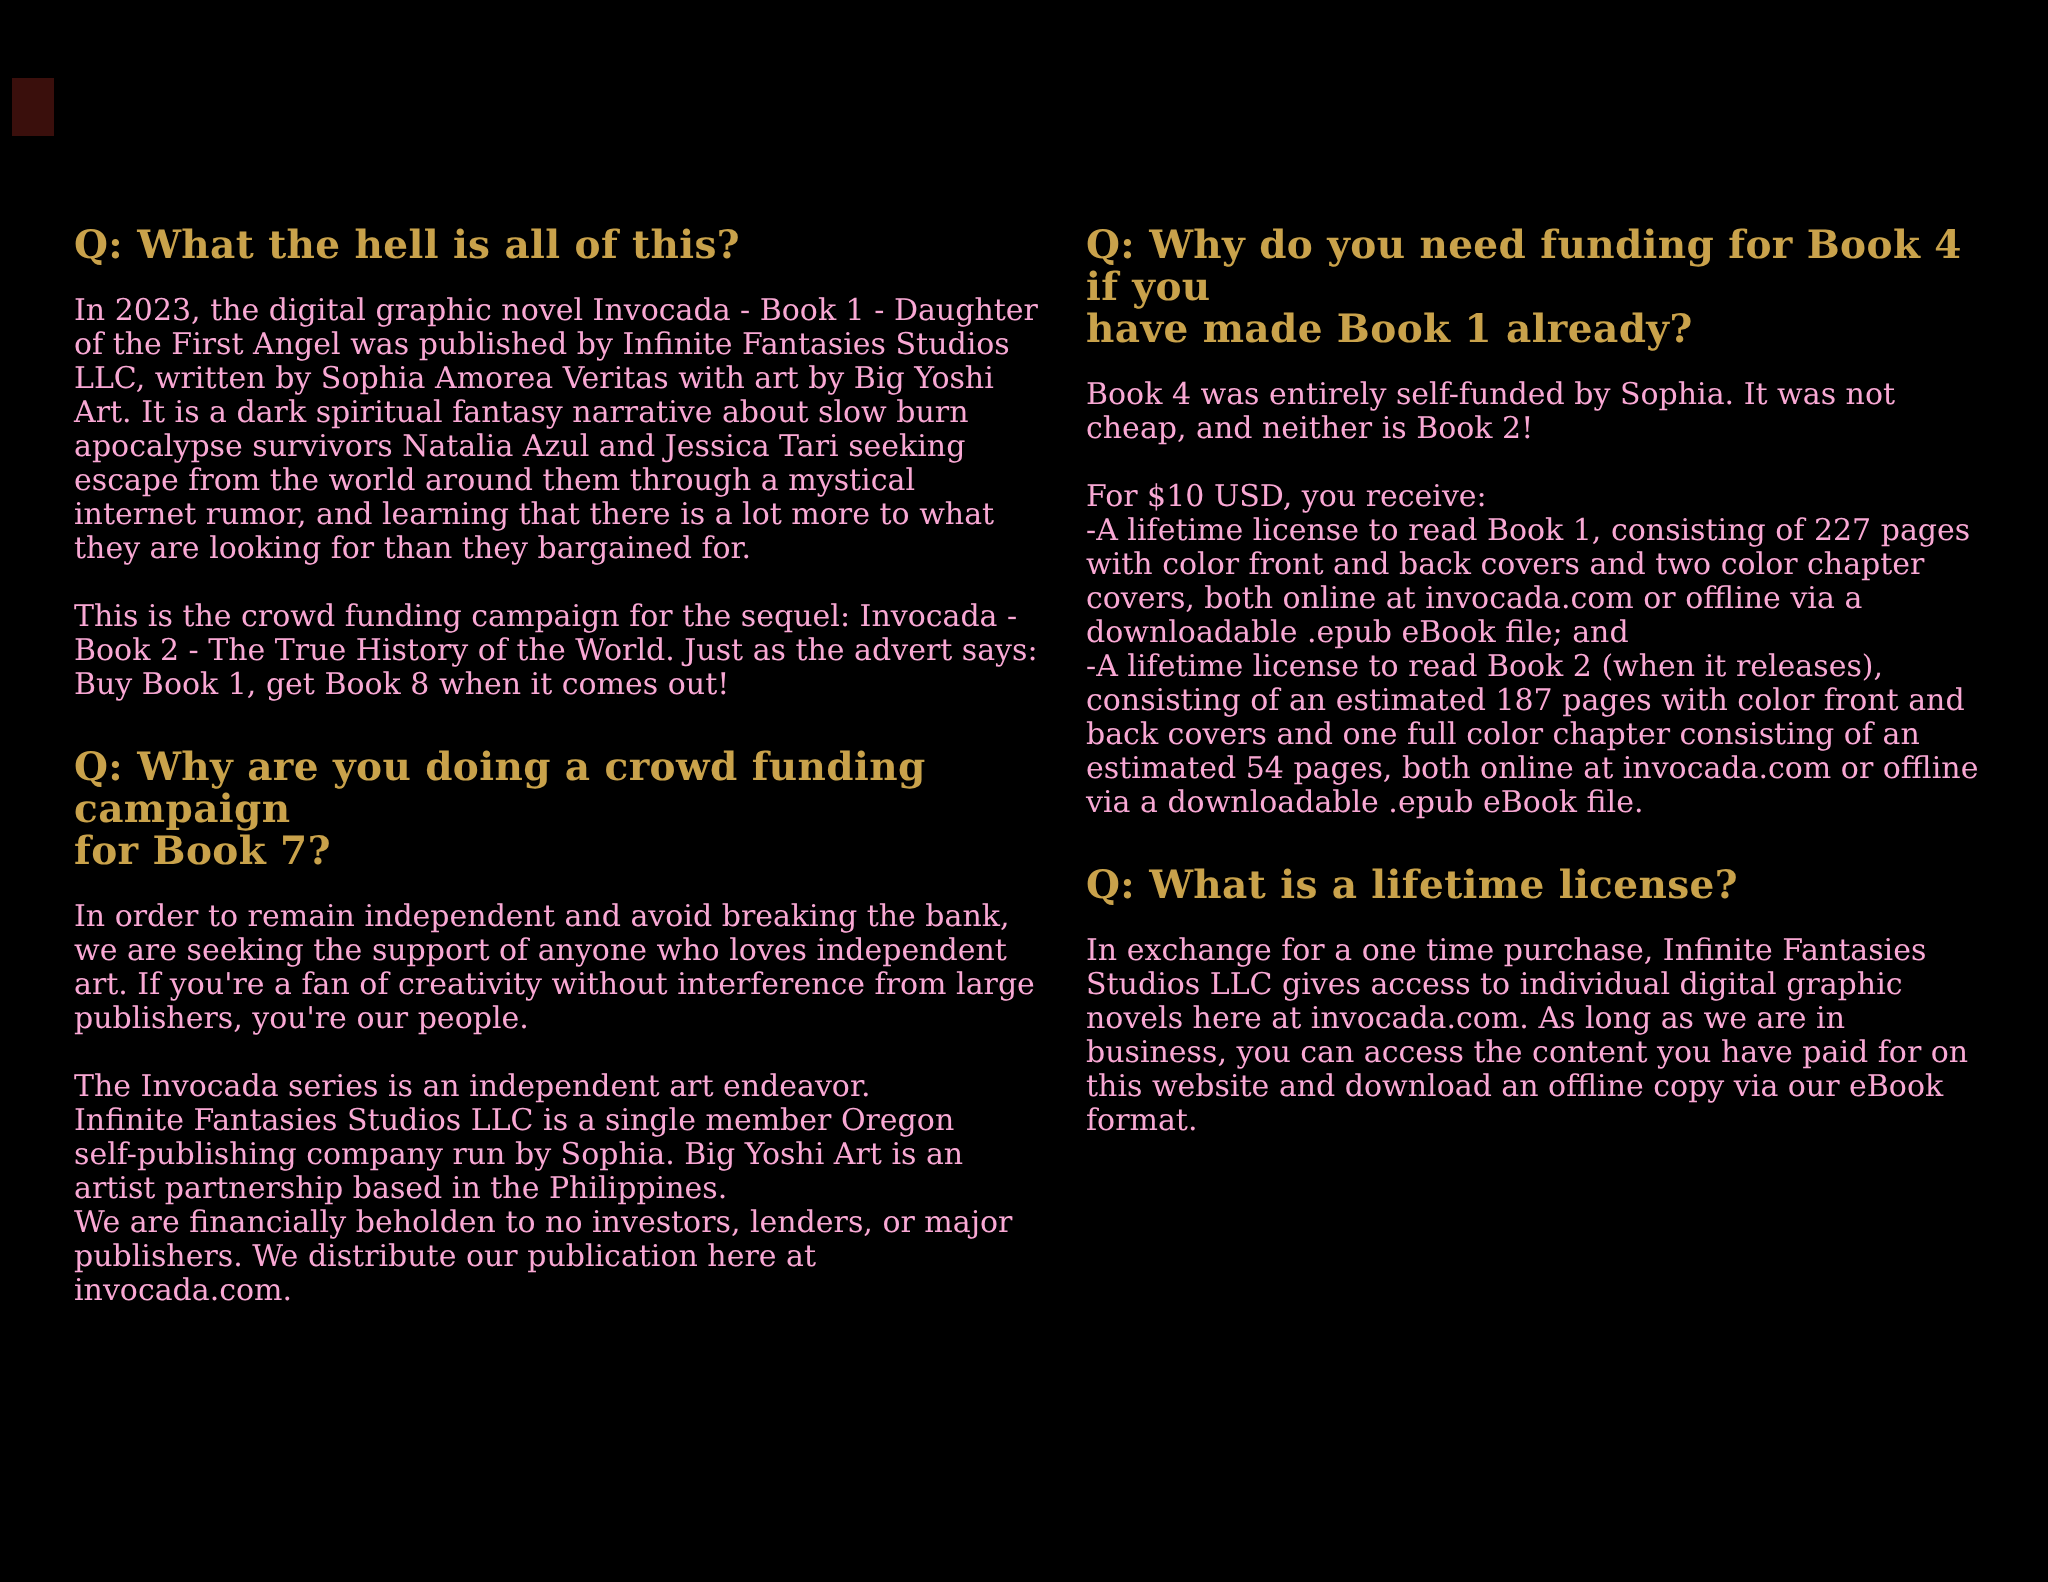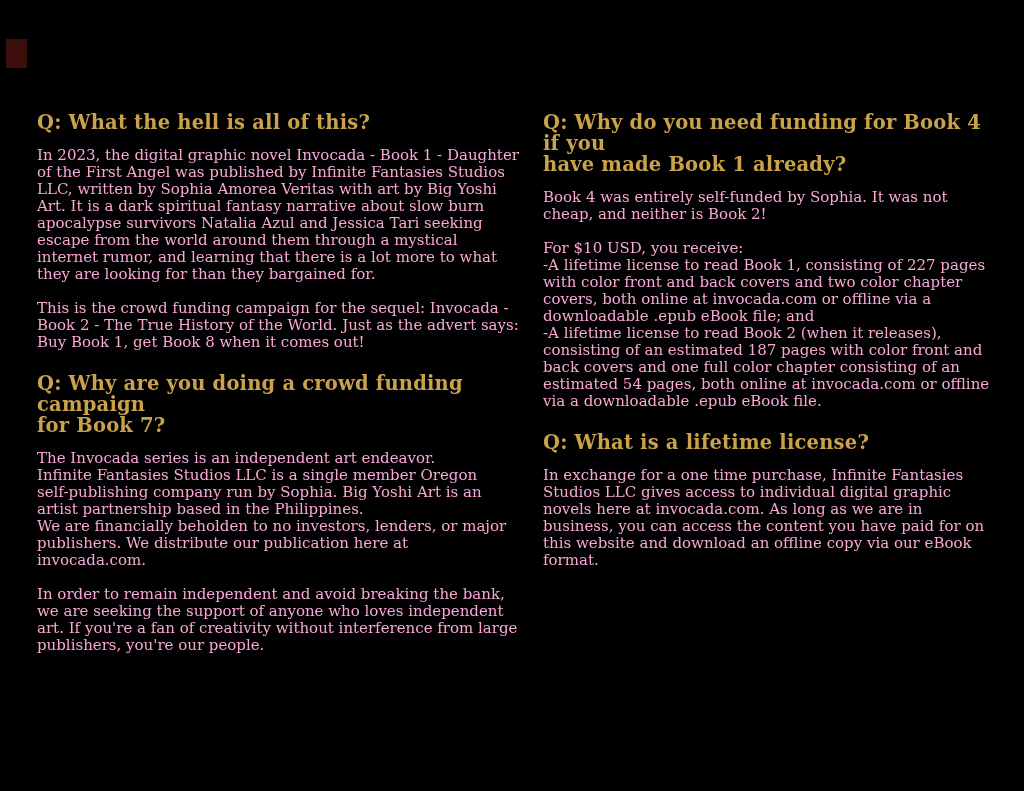--- a/index.html
+++ b/index.html
@@ -67,31 +67,31 @@
 Art. It is a dark spiritual fantasy narrative about slow burn
 apocalypse survivors Natalia Azul and Jessica Tari seeking
 escape from the world around them through a mystical
 internet rumor, and learning that there is a lot more to what
 they are looking for than they bargained for.</p>
   <p class="answer">This is the crowd funding campaign for the sequel: Invocada -
 Book 2 - The True History of the World. Just as the advert says:
 Buy Book 1, get Book 8 when it comes out!</p>
   <h2 class="question">Q: Why are you doing a crowd funding campaign
 for Book 7?</h2>
+  <p class="answer">In order to remain independent and avoid breaking the bank,
+we are seeking the support of anyone who loves independent
+art. If you're a fan of creativity without interference from large
+publishers, you're our people.</p>
   <p class="answer">The Invocada series is an independent art endeavor.
 Infinite Fantasies Studios LLC is a single member Oregon
 self-publishing company run by Sophia. Big Yoshi Art is an
 artist partnership based in the Philippines.
 We are financially beholden to no investors, lenders, or major
 publishers. We distribute our publication here at
 invocada.com.</p>
-  <p class="answer">In order to remain independent and avoid breaking the bank,
-we are seeking the support of anyone who loves independent
-art. If you're a fan of creativity without interference from large
-publishers, you're our people.</p>
 </div>
 
 <div class="col col-right">
   <h2 class="question">Q: Why do you need funding for Book 4 if you
 have made Book 1 already?</h2>
   <p class="answer">Book 4 was entirely self-funded by Sophia. It was not
 cheap, and neither is Book 2!</p>
   <p class="answer">For $10 USD, you receive:
 -A lifetime license to read Book 1, consisting of 227 pages
 with color front and back covers and two color chapter

